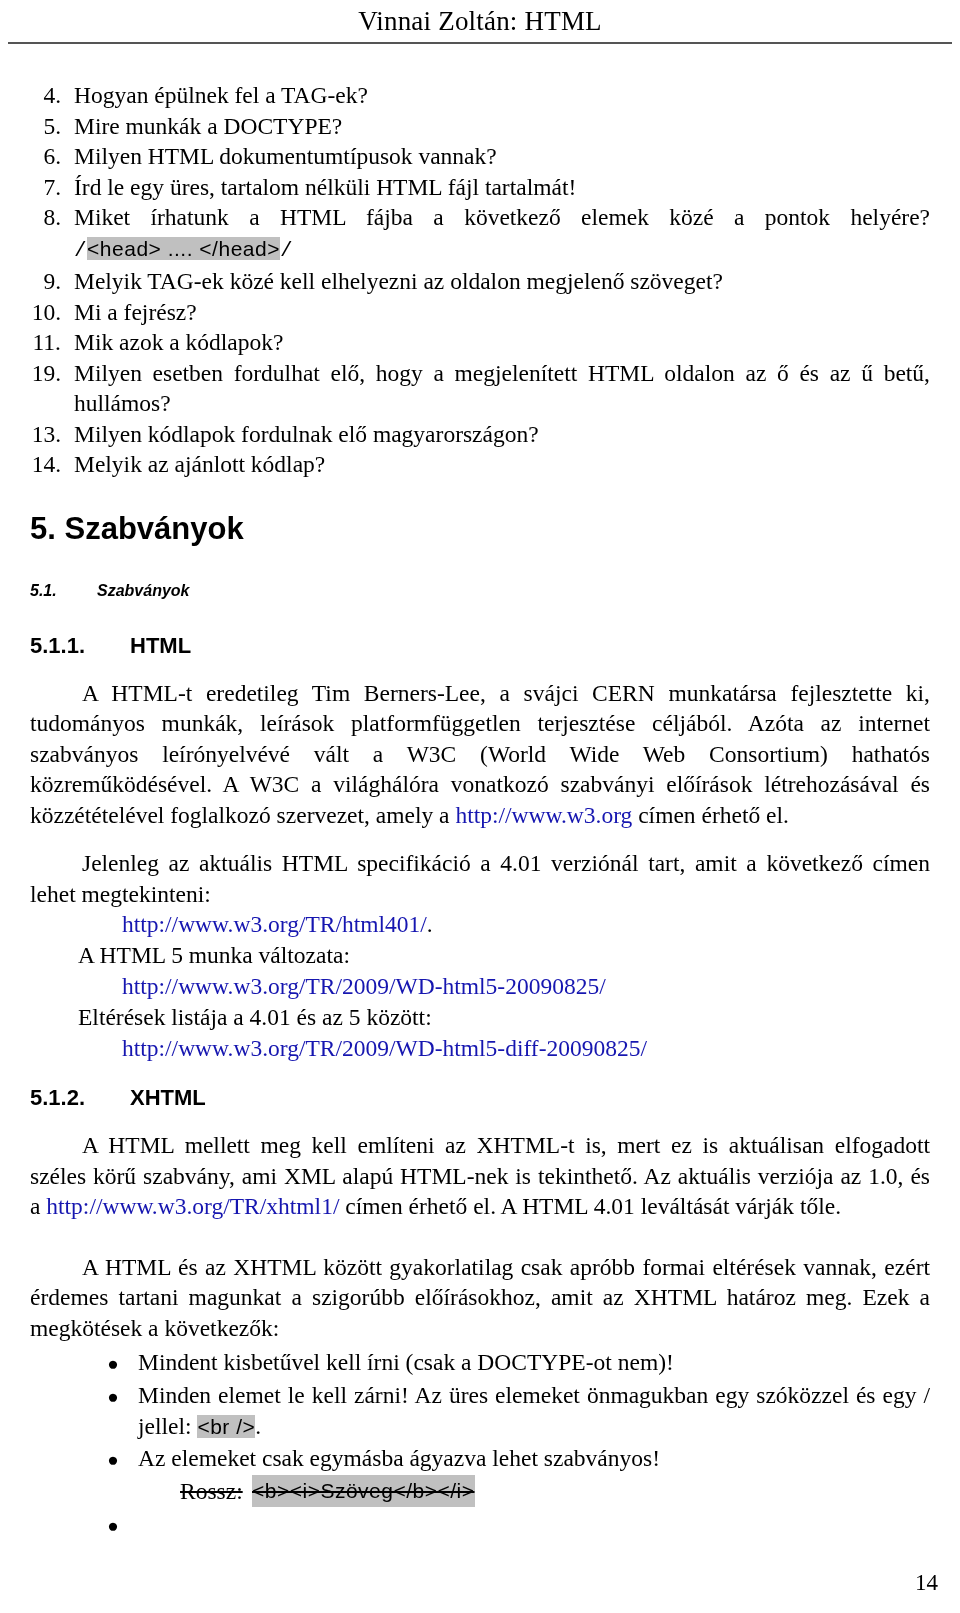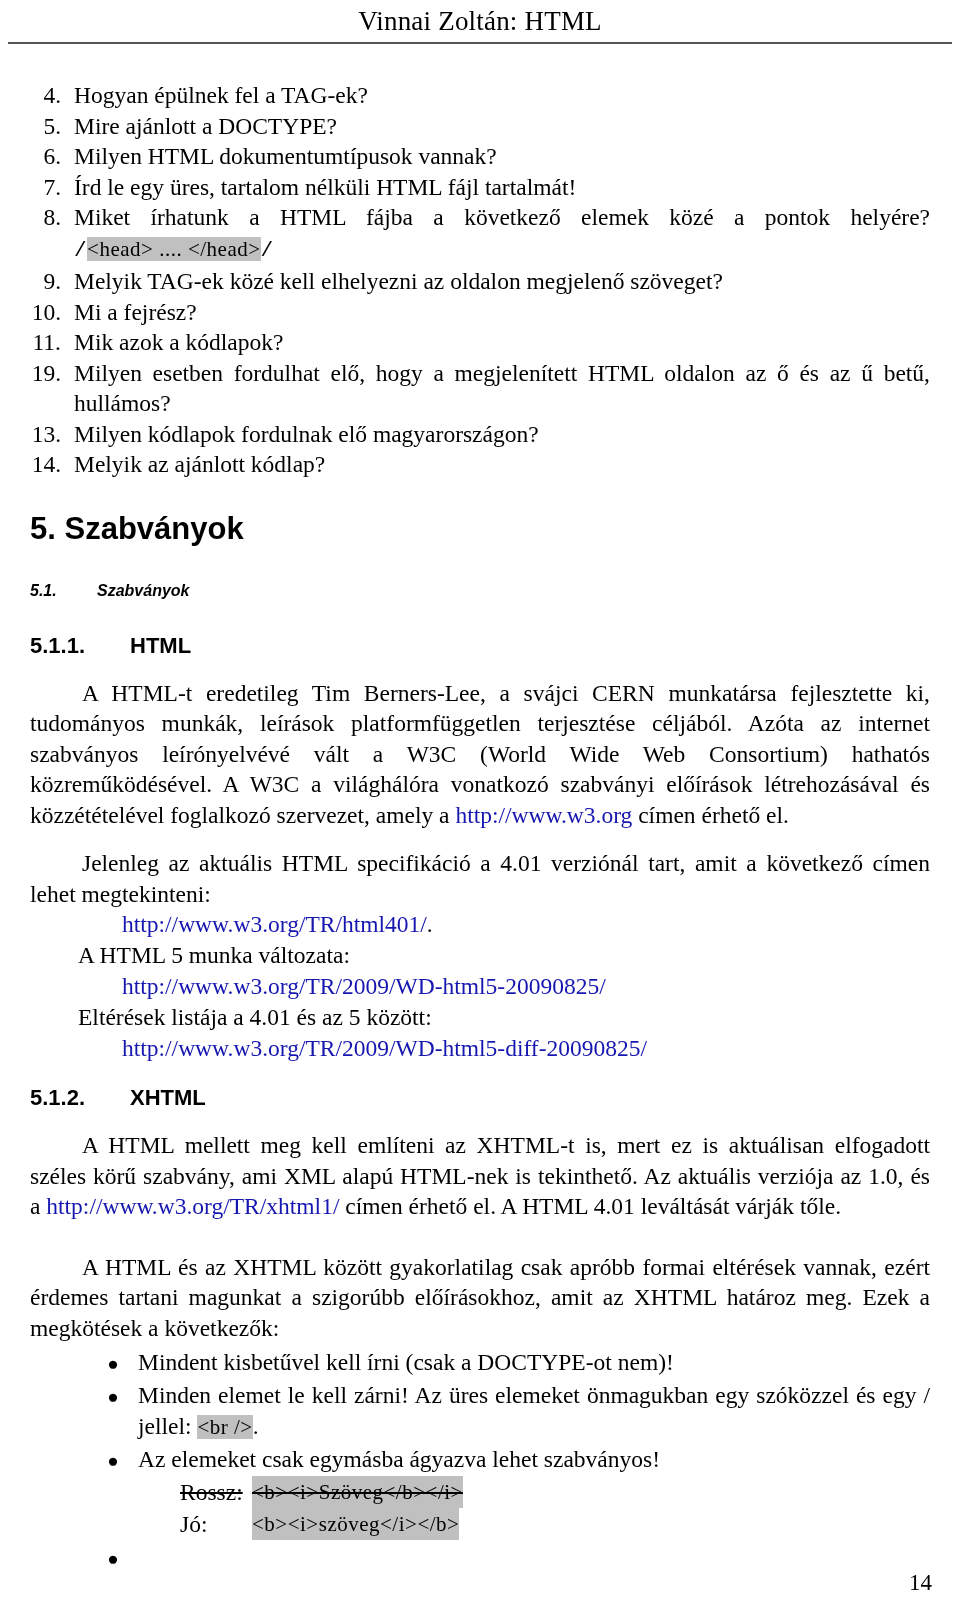--- a/index.html
+++ b/index.html
@@ -62,21 +62,21 @@
     box-sizing: border-box;
   }
   .qbody {
     flex: 1 1 auto;
     text-align: justify;
     text-justify: inter-word;
   }
 
   
   .code {
-    font-family: Liberation Serif, serif;
+    font-family: Liberation Sans, sans-serif;
     font-size: 21px;
     background: #c0c0c0;
     letter-spacing: 0.5px;
     white-space: pre;
   }
   .code-plain {
     font-family: "Liberation Mono", "DejaVu Sans Mono", monospace;
     font-size: 21px;
     letter-spacing: 0.5px;
   }
@@ -170,21 +170,21 @@
     margin: 0;
     display: flex;
   }
   .code-pair .cp-label {
     flex: 0 0 72px;
   }
 
   
   .page-number {
     position: absolute;
-    right: 28px;
+    right: 22px;
     bottom: 16px;
     font-size: 23px;
     line-height: 28px;
   }
 </style>
 </head>
 <body>
 
 <div class="page">
 
@@ -195,21 +195,21 @@
 
     <ol class="qlist">
 
       <li class="qitem">
         <span class="qnum">4.</span>
         <span class="qbody">Hogyan épülnek fel a TAG-ek?</span>
       </li>
 
       <li class="qitem">
         <span class="qnum">5.</span>
-        <span class="qbody">Mire ajánlott a DOCTYPE?</span>
+        <span class="qbody">Mire munkák a DOCTYPE?</span>
       </li>
 
       <li class="qitem">
         <span class="qnum">6.</span>
         <span class="qbody">Milyen HTML dokumentumtípusok vannak?</span>
       </li>
 
       <li class="qitem">
         <span class="qnum">7.</span>
         <span class="qbody">Írd le egy üres, tartalom nélküli HTML fájl tartalmát!</span>
@@ -306,24 +306,20 @@
         <span class="bullet"><span>●</span></span>
         <span class="btext">Az elemeket csak egymásba ágyazva lehet szabványos!</span>
       </li>
     </ul>
 
     <div class="code-pair">
       <span class="cp-label strike">Rossz:</span>
         <span class="code strike">&lt;b&gt;&lt;i&gt;Szöveg&lt;/b&gt;&lt;/i&gt;</span>
     </div>
 
-    <div class="code-pair">
-      <span class="cp-label">Jó:</span>
-        <span class="code">&lt;b&gt;&lt;i&gt;szöveg&lt;/i&gt;&lt;/b&gt;</span>
-    </div>
 
     <ul class="blist" style="margin-top:2px;">
       <li>
         <span class="bullet"><span>●</span></span>
       </li>
     </ul>
 
   </div>
 
   <div class="page-number">14</div>

